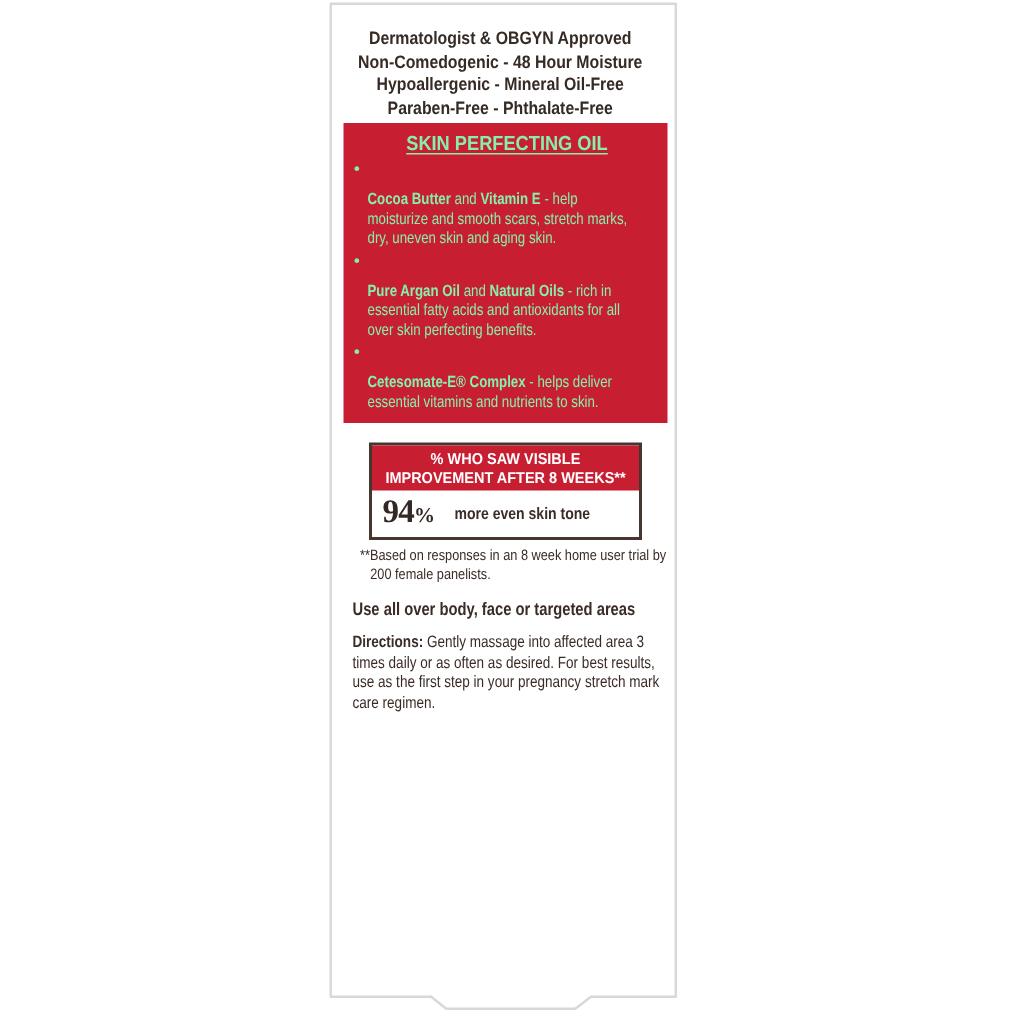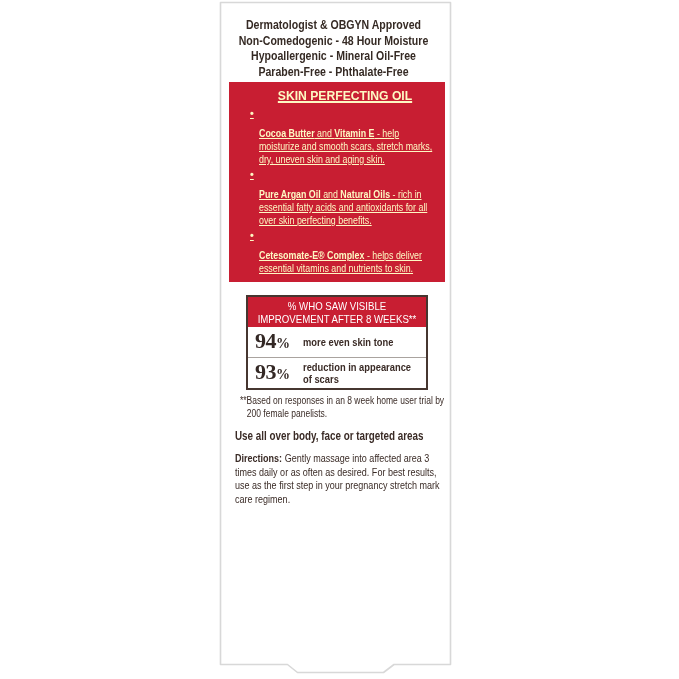--- a/index.html
+++ b/index.html
@@ -9,35 +9,35 @@
   }
   .outline-svg{position:absolute;left:0;top:0;}
   .panel-content{position:absolute;left:220px;top:2px;width:227px;}
 
   
   .claims{margin-top:16px;text-align:center;font-weight:bold;font-size:12px;
     line-height:15.5px;color:#352a24;transform:scaleX(.88);transform-origin:50% 0;}
   .claim-line{display:block;white-space:nowrap;}
 
   
-  .red-box{margin:2px 2px 0 9px;background:#c81e32;color:#fef9c3;padding:6px 5px 7px 21px;text-decoration:underline;}
+  .red-box{margin:2px 2px 0 9px;background:#c81e32;color:#86efac;padding:6px 5px 7px 7px;}
   .red-title{text-align:center;font-weight:bold;font-size:13.5px;line-height:16px;
     text-decoration:underline;text-underline-offset:2px;margin-bottom:3px;
     transform:scaleX(.9);transform-origin:50% 0;white-space:nowrap;}
   .bullet{display:flex;margin-top:2px;font-size:10.8px;line-height:13px;}
   .bullet:first-of-type{margin-top:0;}
   .dot{flex:0 0 9px;font-weight:bold;}
   .btext{flex:1 1 auto;min-width:0;margin-top:20px;}
   .bline1{white-space:nowrap;transform:scaleX(.82);transform-origin:0 0;width:245px;}
   .bline1 b{font-weight:bold;}
   .bcont{white-space:pre-line;transform:scaleX(.82);transform-origin:0 0;width:245px;}
 
   
   .stats{width:182px;margin:13px 0 0 26px;border:2px solid #463630;background:#fff;box-sizing:border-box;}
-  .stats-head{background:#c81e32;color:#ffffff;text-align:center;font-weight:normal;
+  .stats-head{background:#c81e32;color:#ffffff;text-align:center;font-weight:bold;
     font-size:10.5px;line-height:12.5px;padding:3px 0 2px 0;}
   .hline{display:block;white-space:nowrap;transform:scaleX(.92);transform-origin:50% 50%;}
   .srow{display:flex;align-items:center;padding:3px 4px 3px 7px;justify-content:space-between;}
   .srow + .srow{border-top:1px solid #a9a39f;}
   .pct{flex:0 0 48px;font-family:"Liberation Serif", serif;font-weight:bold;
     font-size:22px;line-height:21px;color:#332825;letter-spacing:-0.5px;}
   .psign{font-size:14px;}
   .desc{flex:0 0 135px;font-weight:bold;font-size:11px;line-height:12px;color:#3a2b26;
     transform:scaleX(.85);transform-origin:0 50%;}
 
@@ -98,24 +98,20 @@
 
   <div class="stats">
     <div class="stats-head">
       <span class="hline">% WHO SAW VISIBLE</span>
       <span class="hline">IMPROVEMENT AFTER 8 WEEKS**</span>
     </div>
     <div class="srow">
       <span class="pct"><span>94</span><span class="psign">%</span></span>
       <span class="desc">more even skin tone</span>
     </div>
-    <div class="srow">
-      <span class="pct"><span>93</span><span class="psign">%</span></span>
-      <span class="desc">reduction in appearance of scars</span>
-    </div>
   </div>
 
   <div class="footnote">**Based on responses in an 8 week home user trial by 200 female panelists.</div>
 
   <div class="use-line">Use all over body, face or targeted areas</div>
 
   <div class="directions"><b>Directions:</b><span> Gently massage into affected area 3 times daily or as often as desired. For best results, use as the first step in your pregnancy stretch mark care regimen.</span></div>
 
 </div>
 

